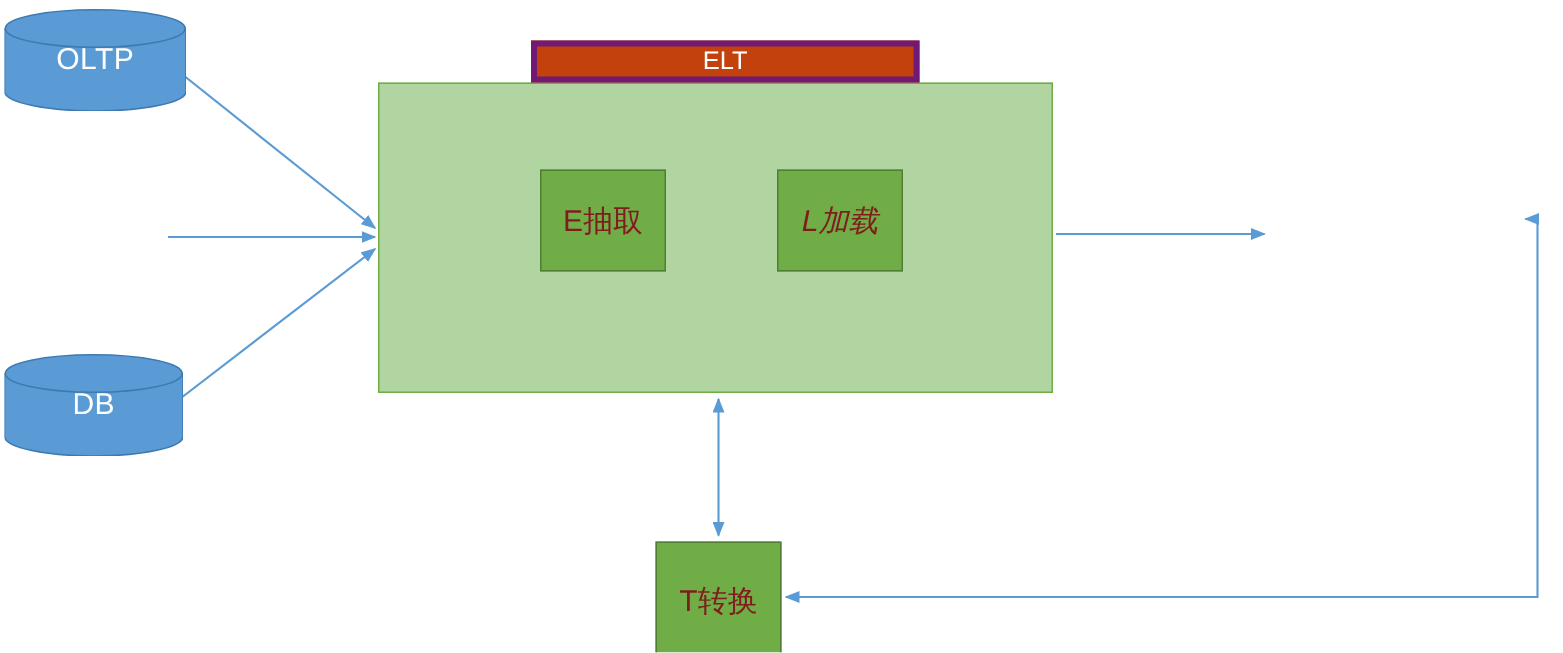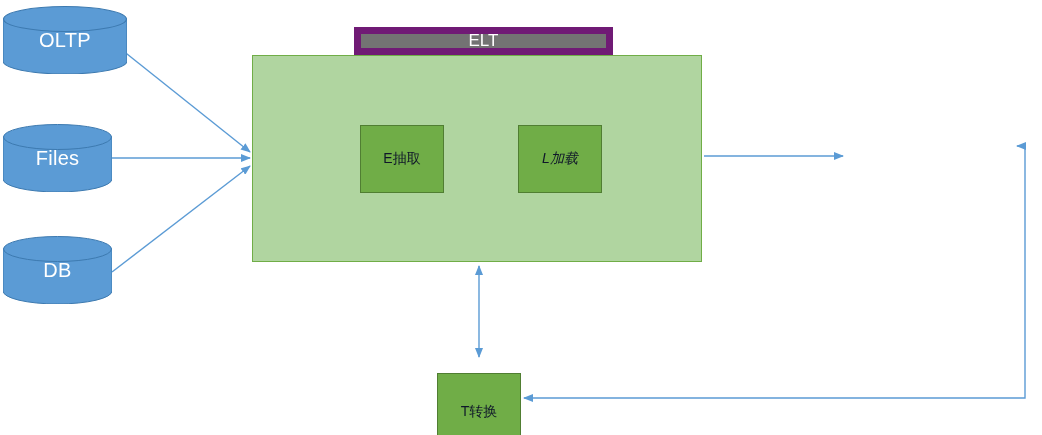--- a/index.html
+++ b/index.html
@@ -65,42 +65,41 @@
     background: #b0d5a0;
     border: 1px solid #70ad47;
     box-sizing: border-box;
   }
   .elt-header {
     position: absolute;
     left: 354px;
     top: 27px;
     width: 259px;
     height: 28px;
-    background: #737373;
-    border: 7px solid #701a75;
+    background: #c2410c;
+    border: 4px solid #701a75;
     box-sizing: border-box;
     display: flex;
     align-items: center;
     justify-content: center;
     color: #ffffff;
     font-size: 17px;
   }
 
   
   .stage {
     position: absolute;
     background: #70ad47;
     border: 1px solid #507e32;
     box-sizing: border-box;
     display: flex;
     align-items: center;
     justify-content: center;
-    color: #0f172a;
-    font-size: 14px;
-    margin-top: 12px;
+    color: #7f1d1d;
+    font-size: 20px;
   }
   .stage.extract { left: 360px; top: 113px; width: 84px; height: 68px; }
   .stage.load    { left: 518px; top: 113px; width: 84px; height: 68px; font-style: italic; }
   .stage.transform {
     left: 437px;
     top: 361px;
     width: 84px;
     height: 78px;
   }
 </style>
@@ -129,37 +128,30 @@
 
       <path d="M704,156 L843,156" marker-end="url(#ah)"></path>
 
       <path d="M479,266 L479,357" marker-end="url(#ah)" marker-start="url(#ah-start)"></path>
 
       <path d="M1025,148 L1025,398 L524,398" marker-end="url(#ah)"></path>
       <path d="M1025,146 L1017,146" marker-end="url(#ah)"></path>
     </g>
   </svg>
 
-  <div class="cyl oltp" style="left:3px; top:6px; width:124px; height:68px;">
+  <div class="cyl oltp" style="left:3px; top:6px; width:96px; height:68px;padding-left:25px;">
     <svg class="cyl-svg" viewBox="0 0 109 68" preserveAspectRatio="none" xmlns="http://www.w3.org/2000/svg">
       <path d="M0,13 L0,55 A54.5,13 0 0 0 109,55 L109,13 Z" fill="#5b9bd5" stroke="#3d7ab0" stroke-width="1"></path>
       <ellipse cx="54.5" cy="13" rx="54" ry="12.5" fill="#5b9bd5" stroke="#3d7ab0" stroke-width="1"></ellipse>
     </svg>
     <div class="cyl-label">OLTP</div>
   </div>
 
-  <div class="cyl files" style="left:3px; top:124px; width:109px; height:68px;">
-    <svg class="cyl-svg" viewBox="0 0 109 68" preserveAspectRatio="none" xmlns="http://www.w3.org/2000/svg">
-      <path d="M0,13 L0,55 A54.5,13 0 0 0 109,55 L109,13 Z" fill="#5b9bd5" stroke="#3d7ab0" stroke-width="1"></path>
-      <ellipse cx="54.5" cy="13" rx="54" ry="12.5" fill="#5b9bd5" stroke="#3d7ab0" stroke-width="1"></ellipse>
-    </svg>
-    <div class="cyl-label">Files</div>
-  </div>
 
-  <div class="cyl db" style="left:3px; top:236px; width:109px; height:68px;">
+  <div class="cyl db" style="left:3px; top:236px; width:109px; height:68px;padding-left:10px;">
     <svg class="cyl-svg" viewBox="0 0 109 68" preserveAspectRatio="none" xmlns="http://www.w3.org/2000/svg">
       <path d="M0,13 L0,55 A54.5,13 0 0 0 109,55 L109,13 Z" fill="#5b9bd5" stroke="#3d7ab0" stroke-width="1"></path>
       <ellipse cx="54.5" cy="13" rx="54" ry="12.5" fill="#5b9bd5" stroke="#3d7ab0" stroke-width="1"></ellipse>
     </svg>
     <div class="cyl-label">DB</div>
   </div>
 
   <div class="elt-box"></div>
 
   <div class="elt-header">ELT</div>

